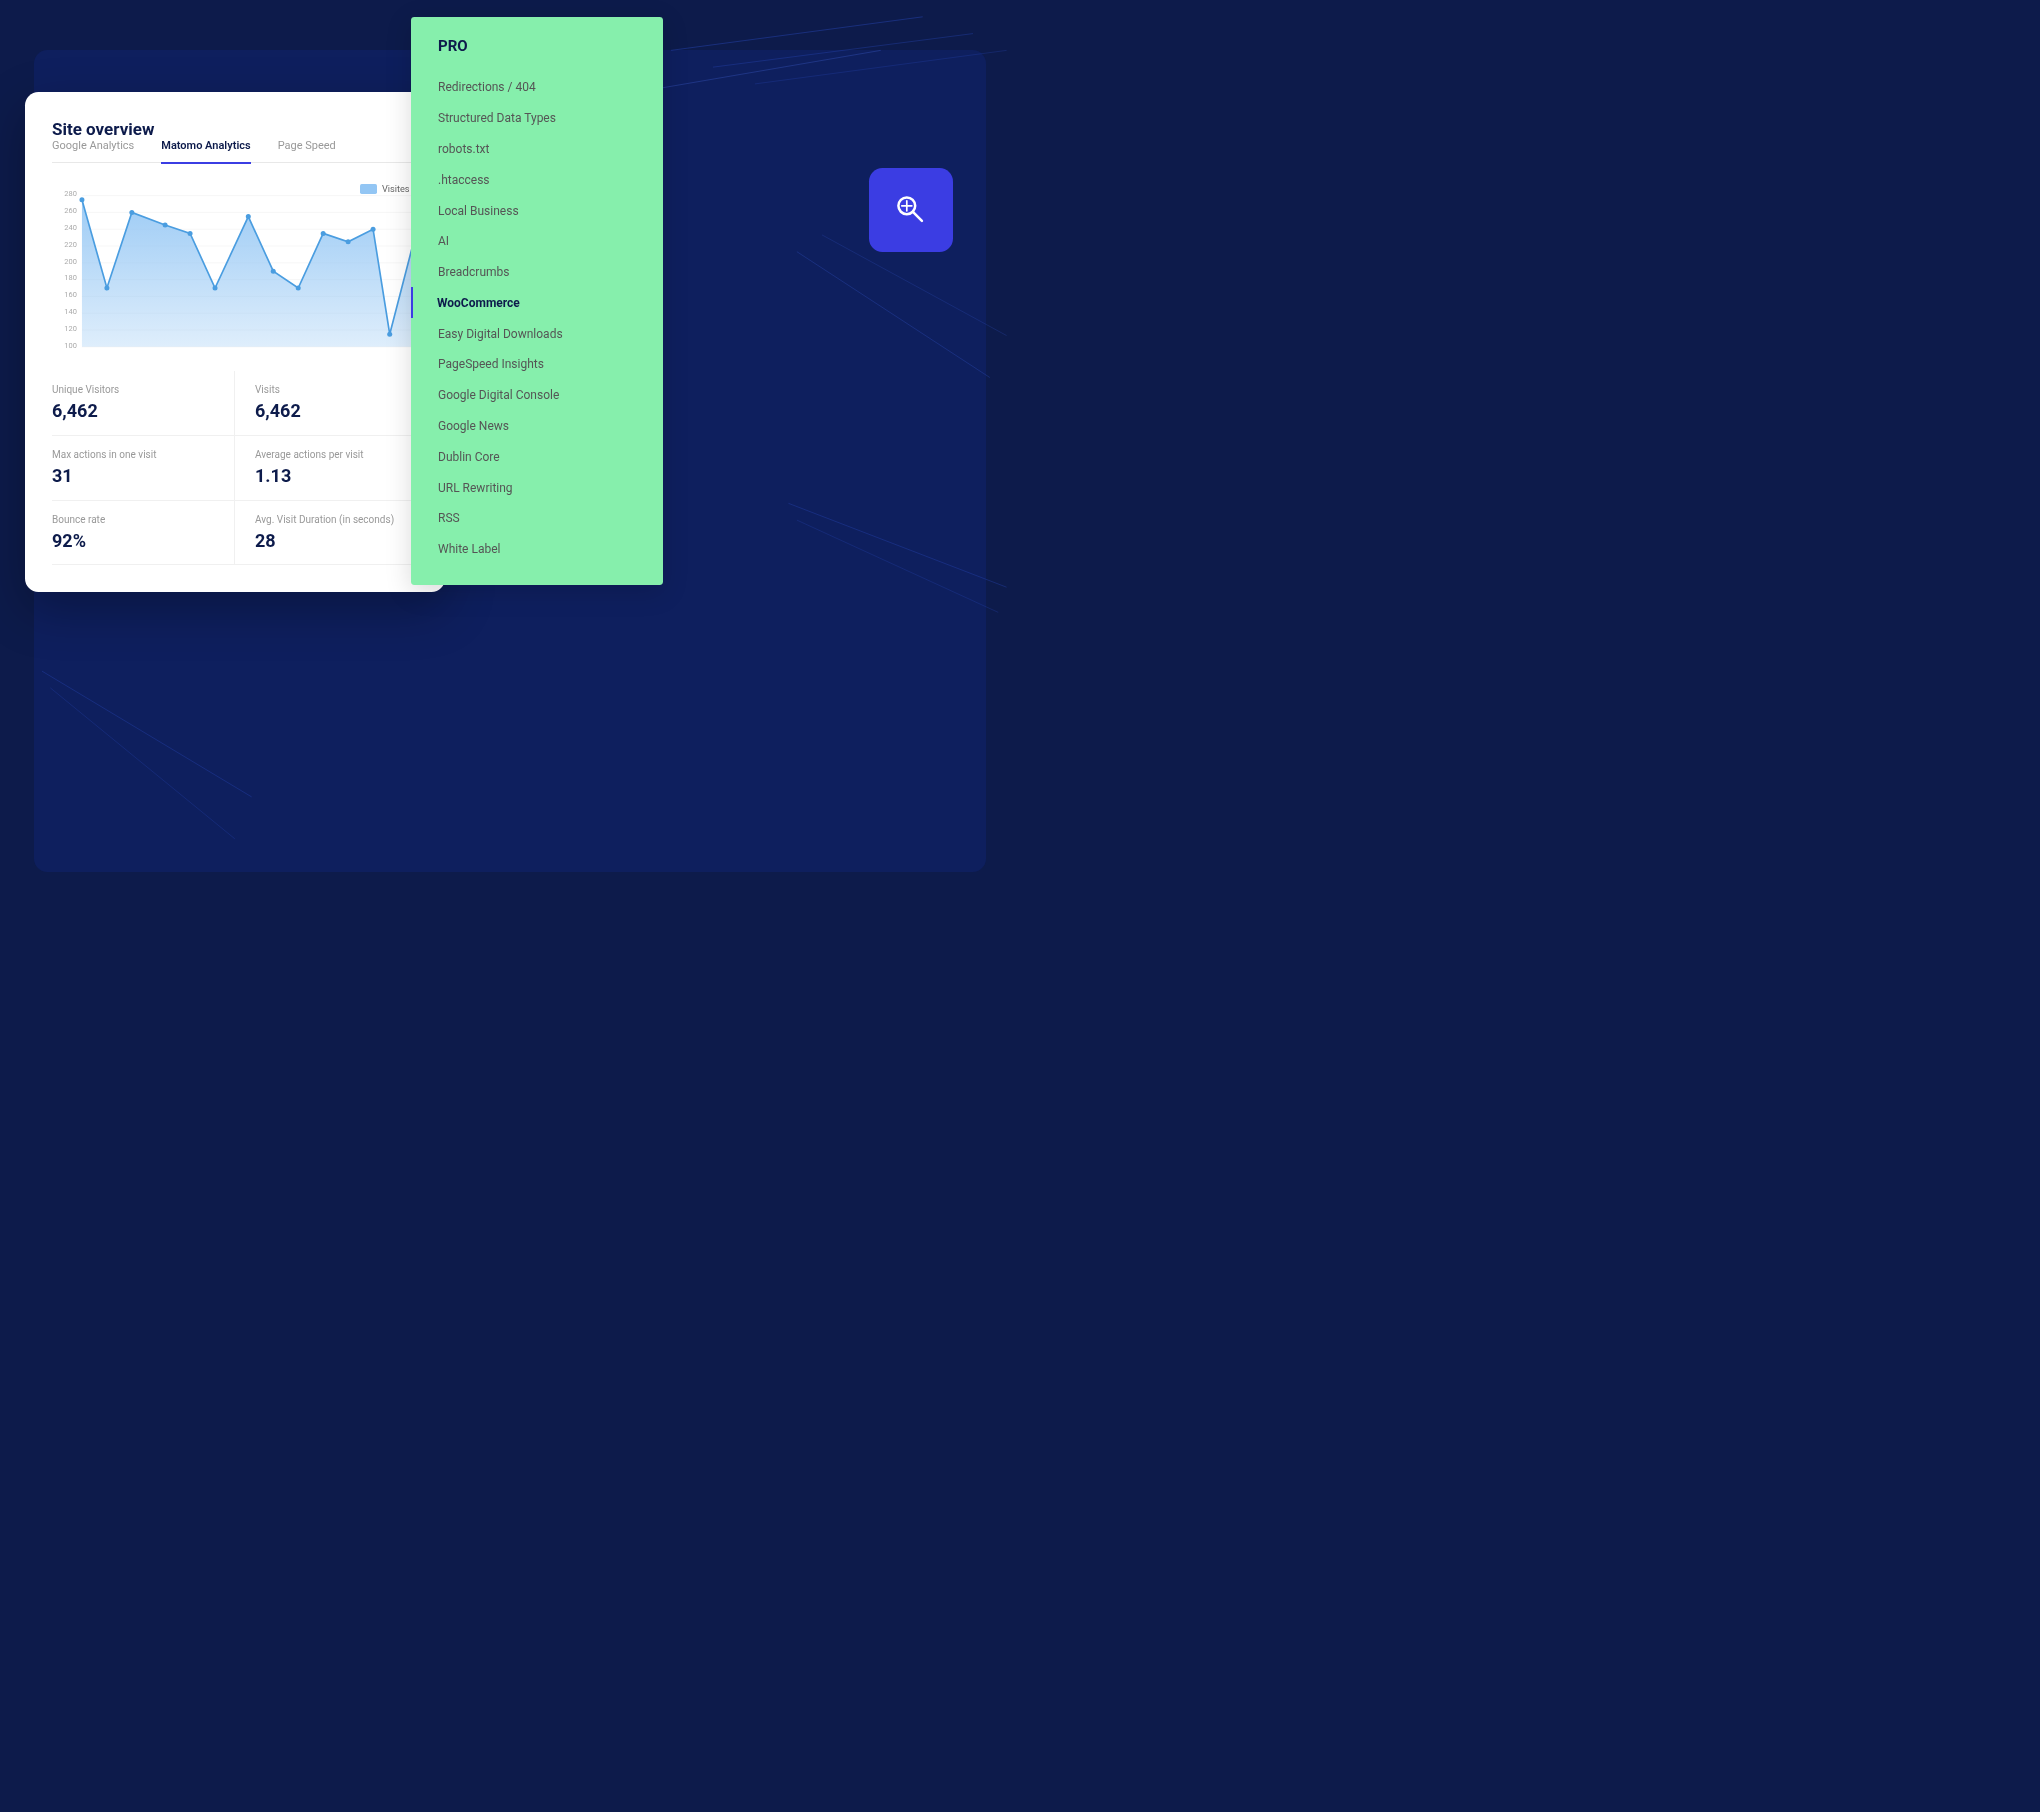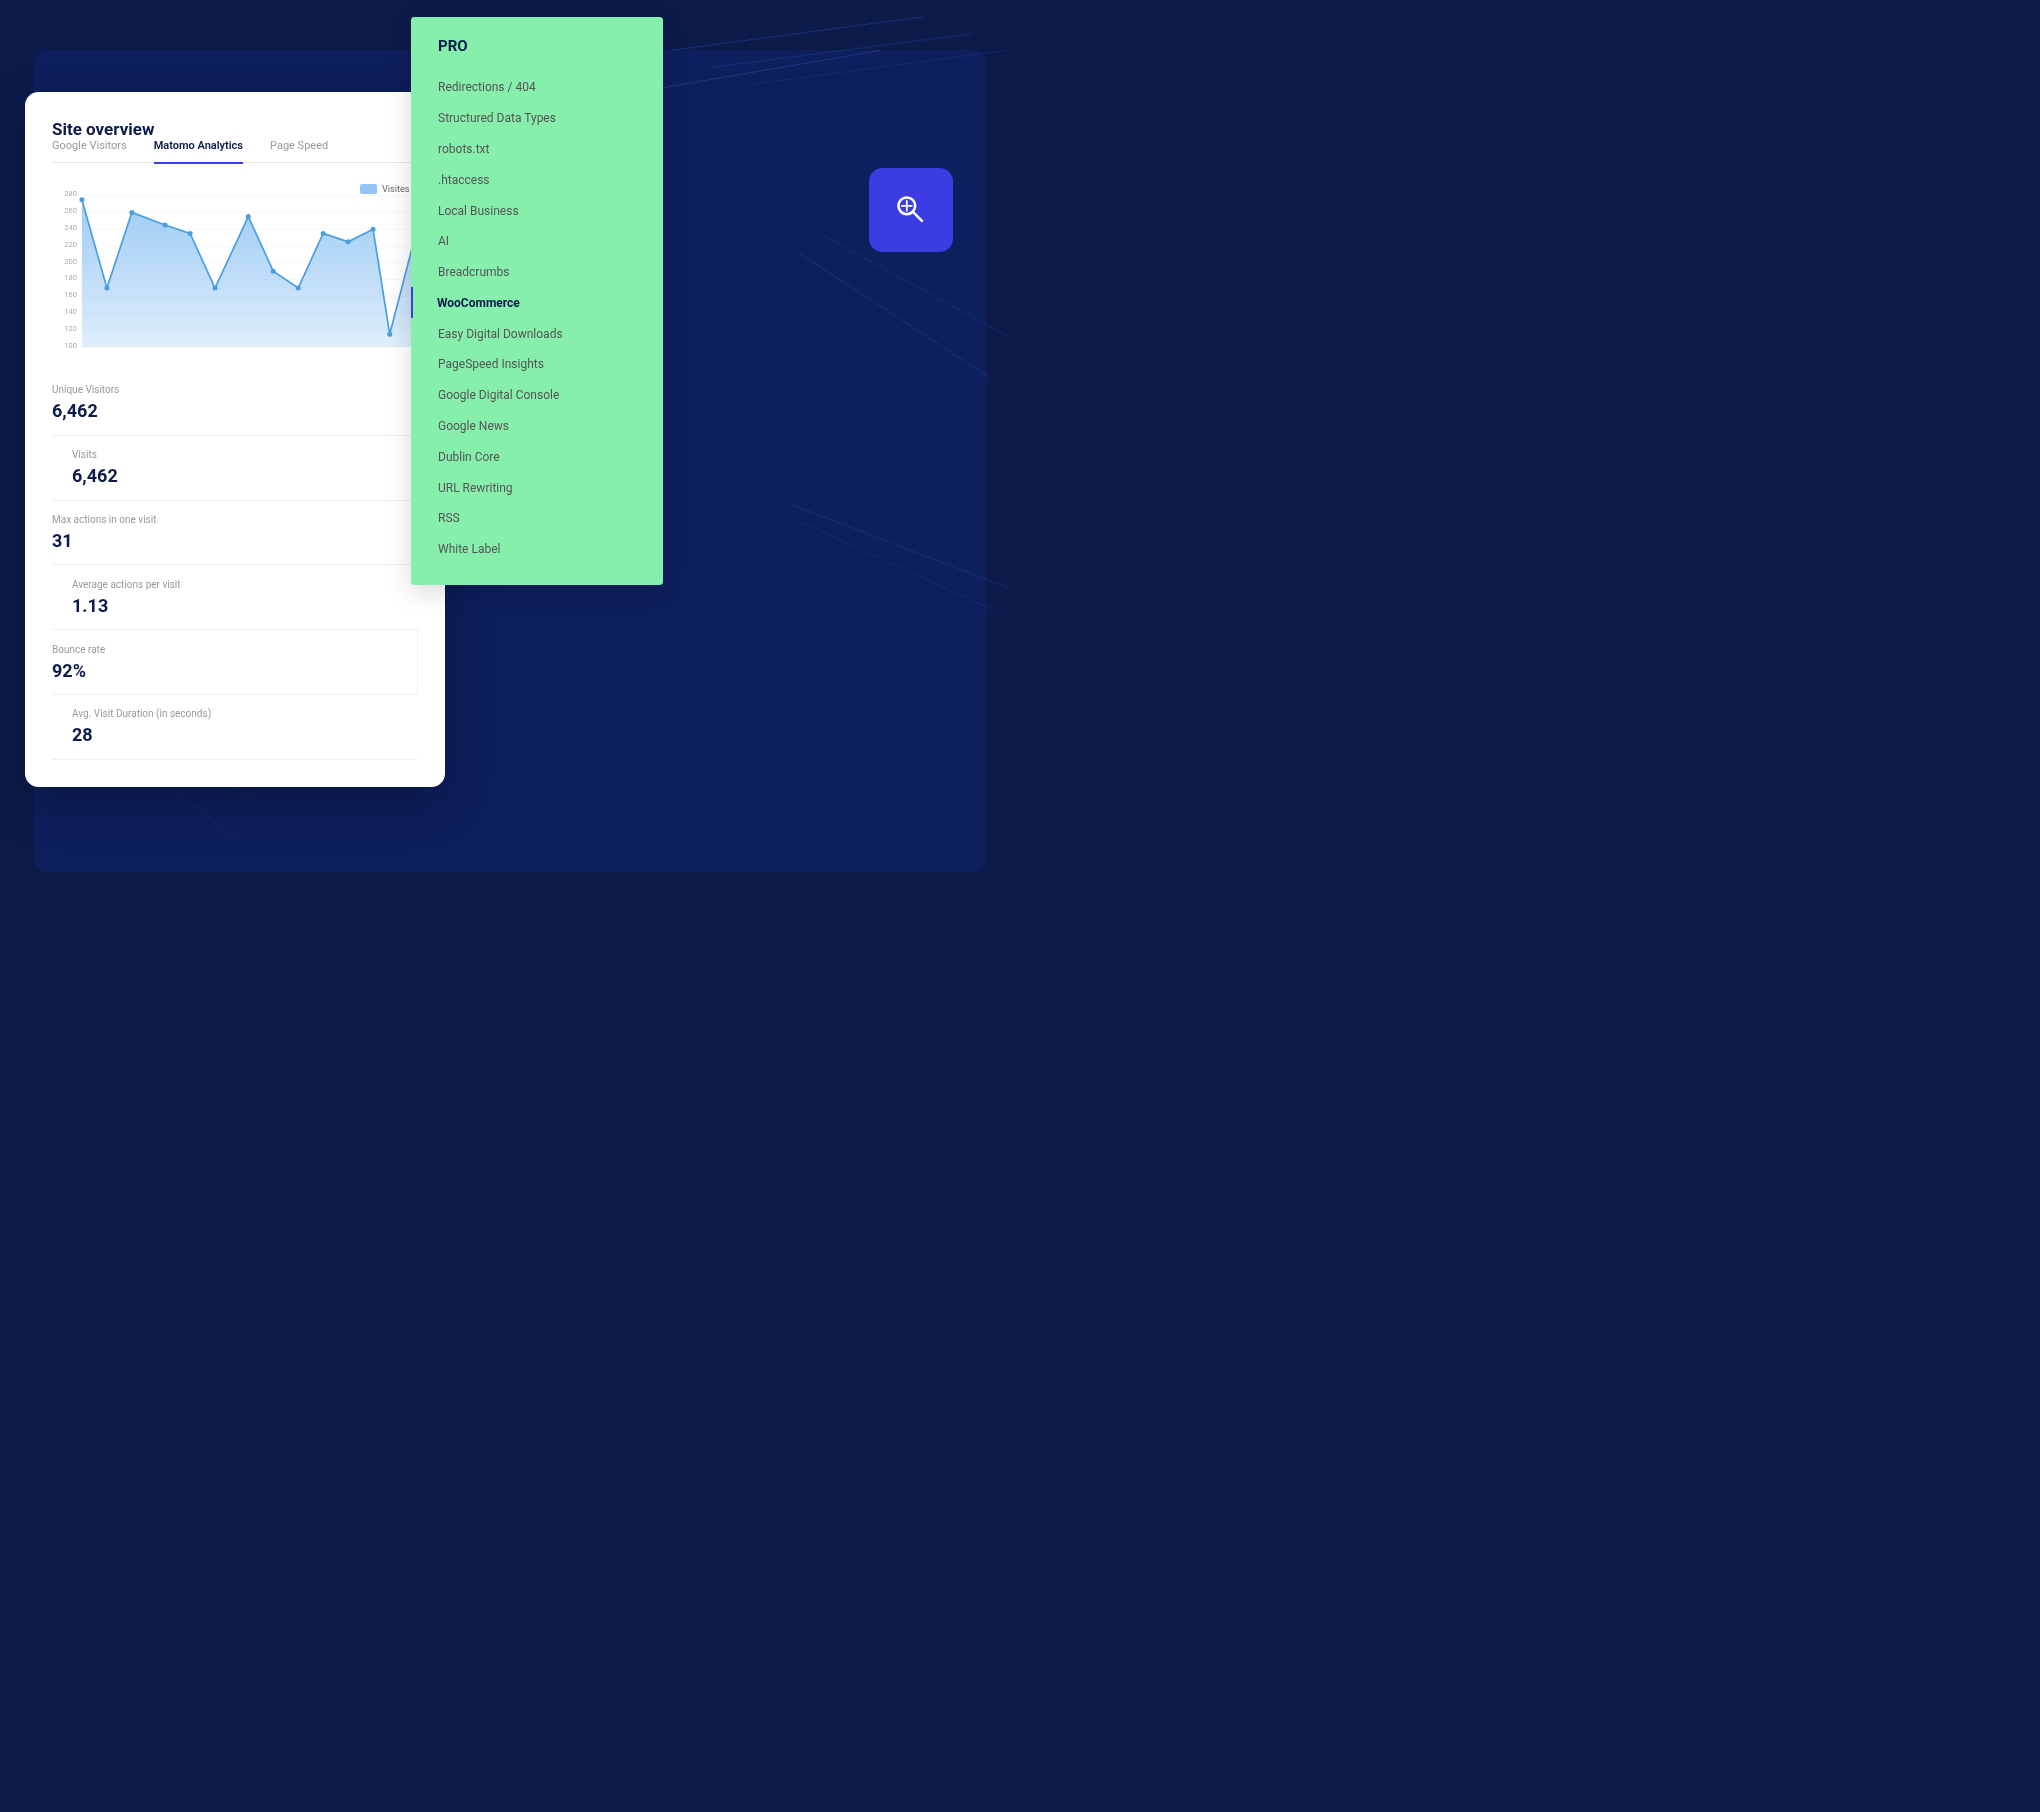--- a/index.html
+++ b/index.html
@@ -100,21 +100,21 @@
     }
 
     .chart-svg {
       width: 100%;
       height: 100%;
     }
 
     
     .stats-grid {
       display: grid;
-      grid-template-columns: 1fr;
+      grid-template-columns: 1fr 1fr;
       gap: 0;
     }
 
     .stat-cell {
       padding: 13.4px 0;
       border-bottom: 0.8px solid #f0f0f0;
     }
 
     .stat-cell:nth-child(odd) {
       border-right: 0.8px solid #f0f0f0;
@@ -217,21 +217,21 @@
   <line x1="950" y1="300" x2="1180" y2="450" stroke="#3050c0" stroke-width="1" opacity="0.4"></line>
   <line x1="980" y1="280" x2="1200" y2="400" stroke="#3050c0" stroke-width="1" opacity="0.3"></line>
   <line x1="940" y1="600" x2="1200" y2="700" stroke="#2a4abf" stroke-width="1" opacity="0.4"></line>
   <line x1="950" y1="620" x2="1190" y2="730" stroke="#2a4abf" stroke-width="1" opacity="0.3"></line>
 </svg>
 
 <div class="site-overview-card">
   <div class="card-title">Site overview</div>
 
   <div class="tabs">
-    <div class="tab">Google Visitors</div>
+    <div class="tab">Google Analytics</div>
     <div class="tab active">Matomo Analytics</div>
     <div class="tab">Page Speed</div>
   </div>
 
   <div class="chart-area">
     <div class="chart-legend">
       <div class="legend-box"></div>
       <span>Visites</span>
     </div>
     <svg class="chart-svg" viewBox="0 0 440 200" preserveAspectRatio="none">

